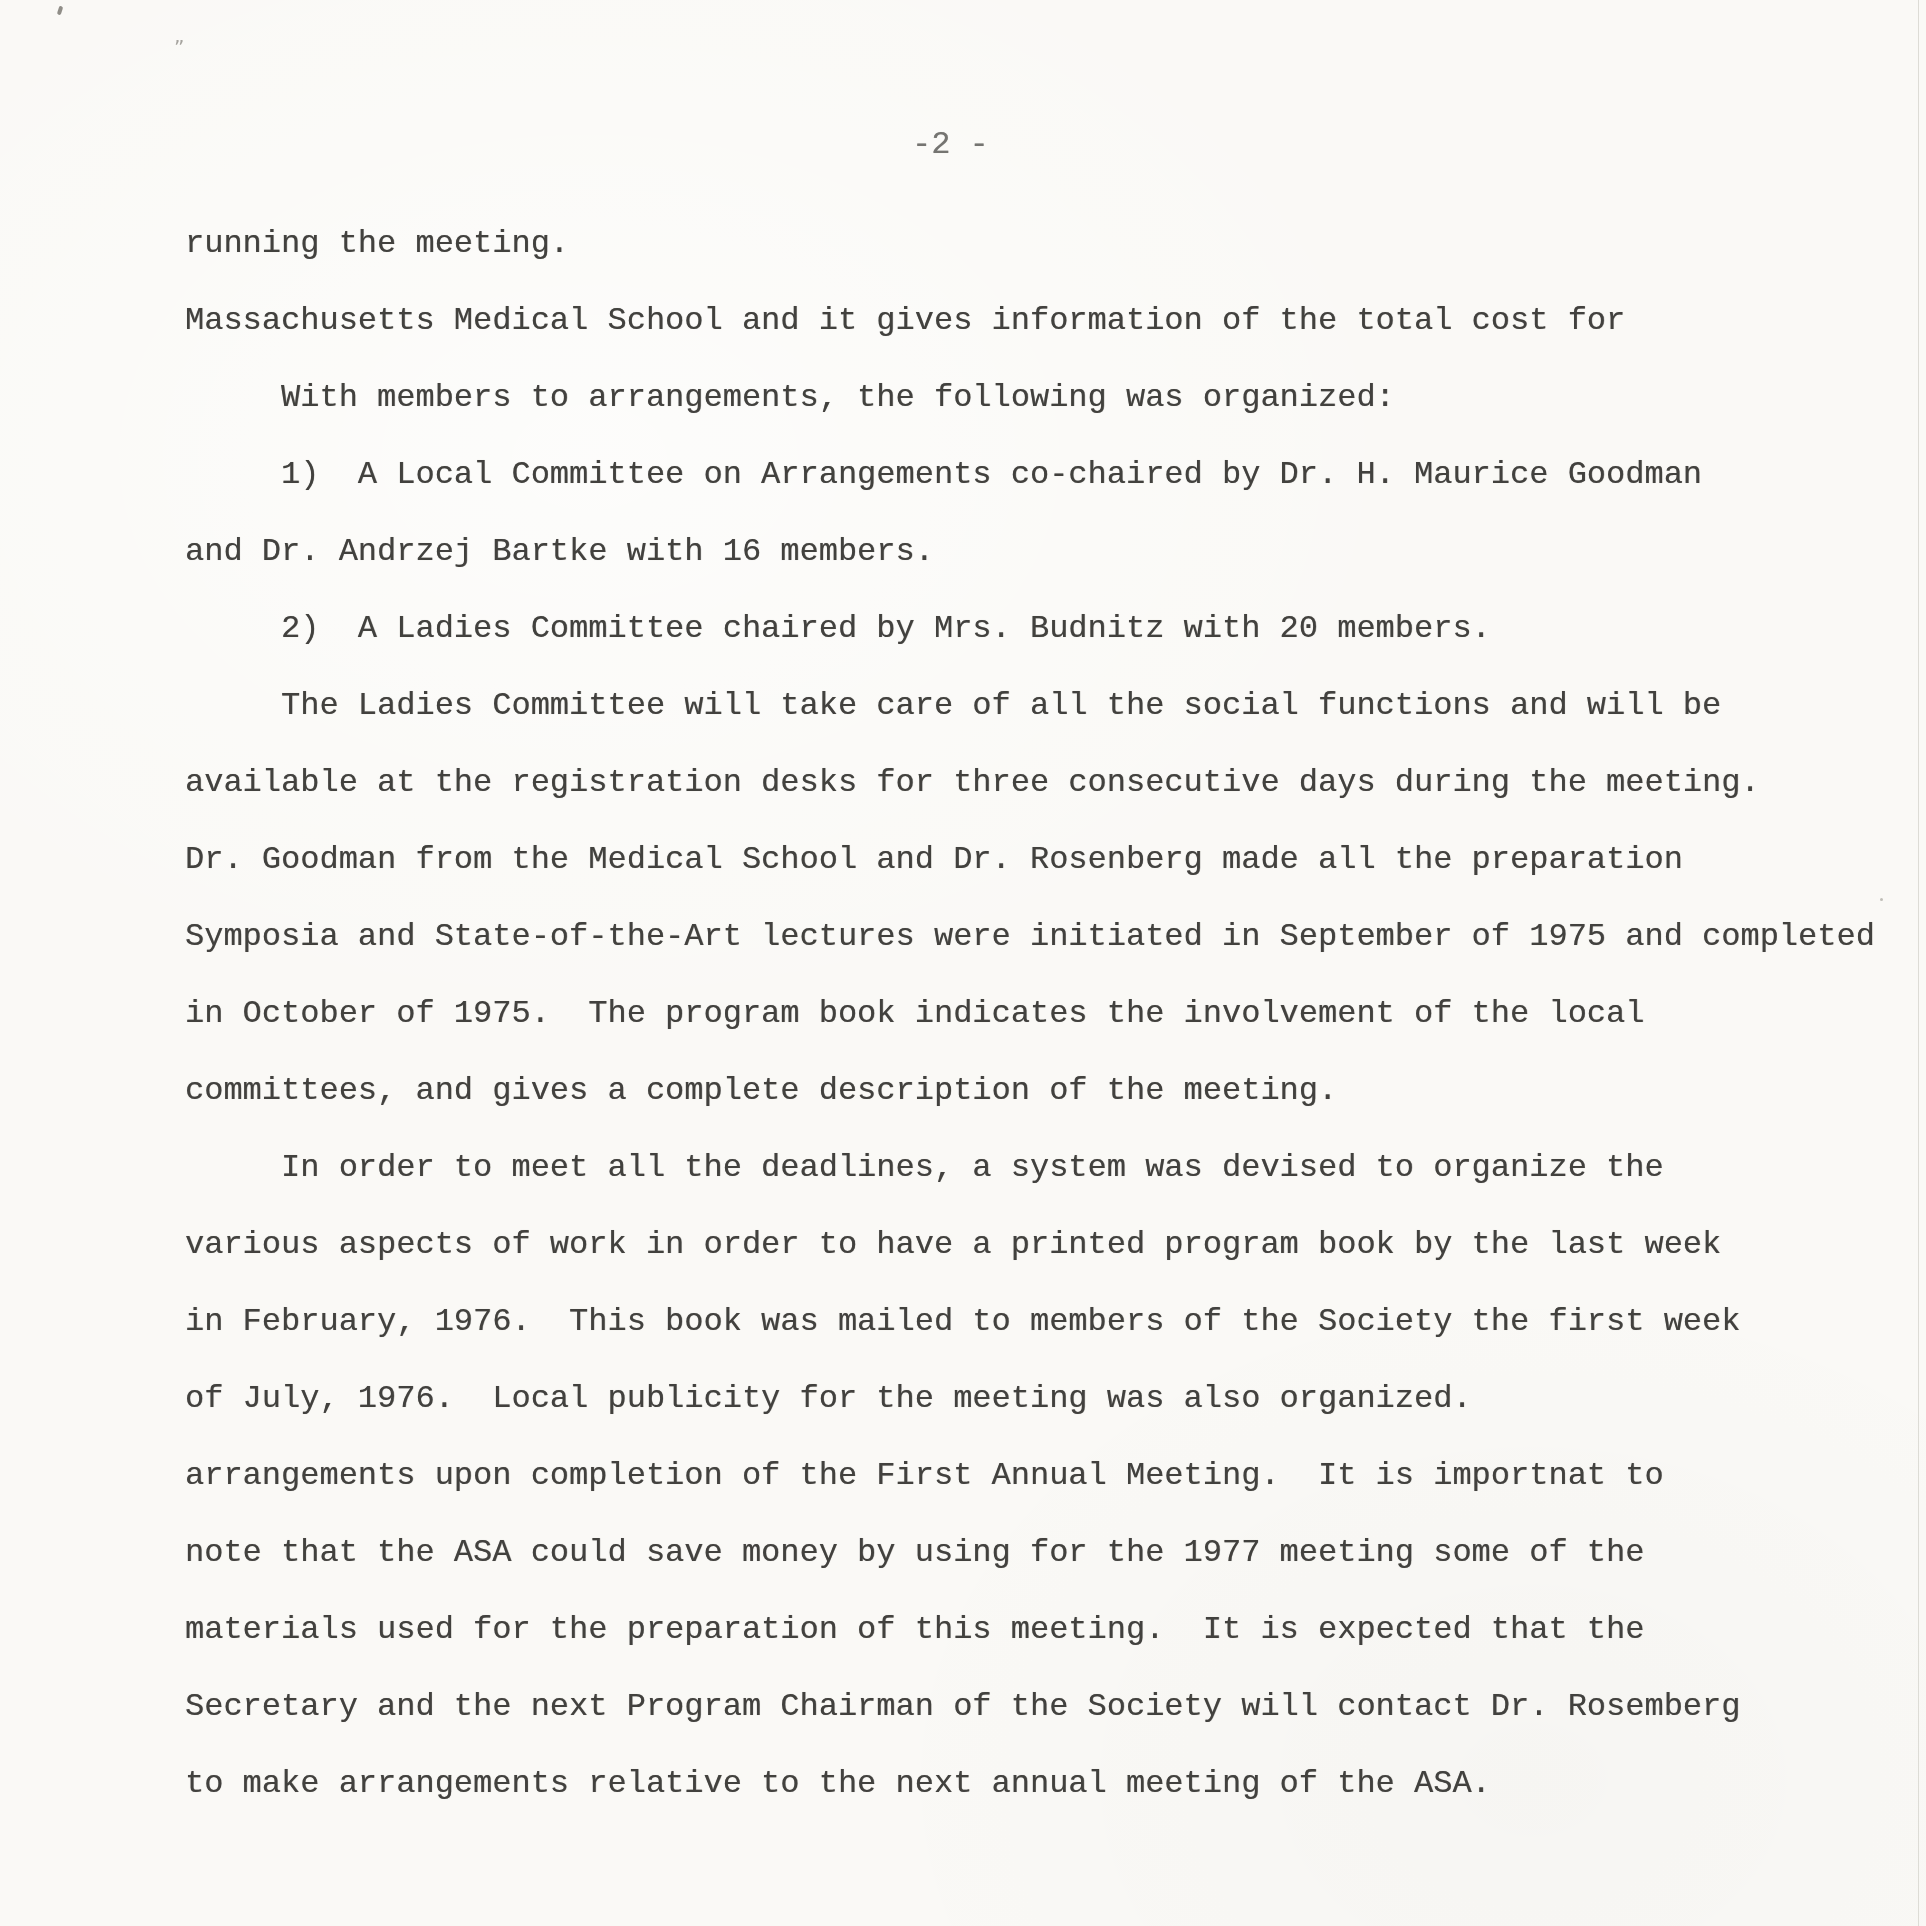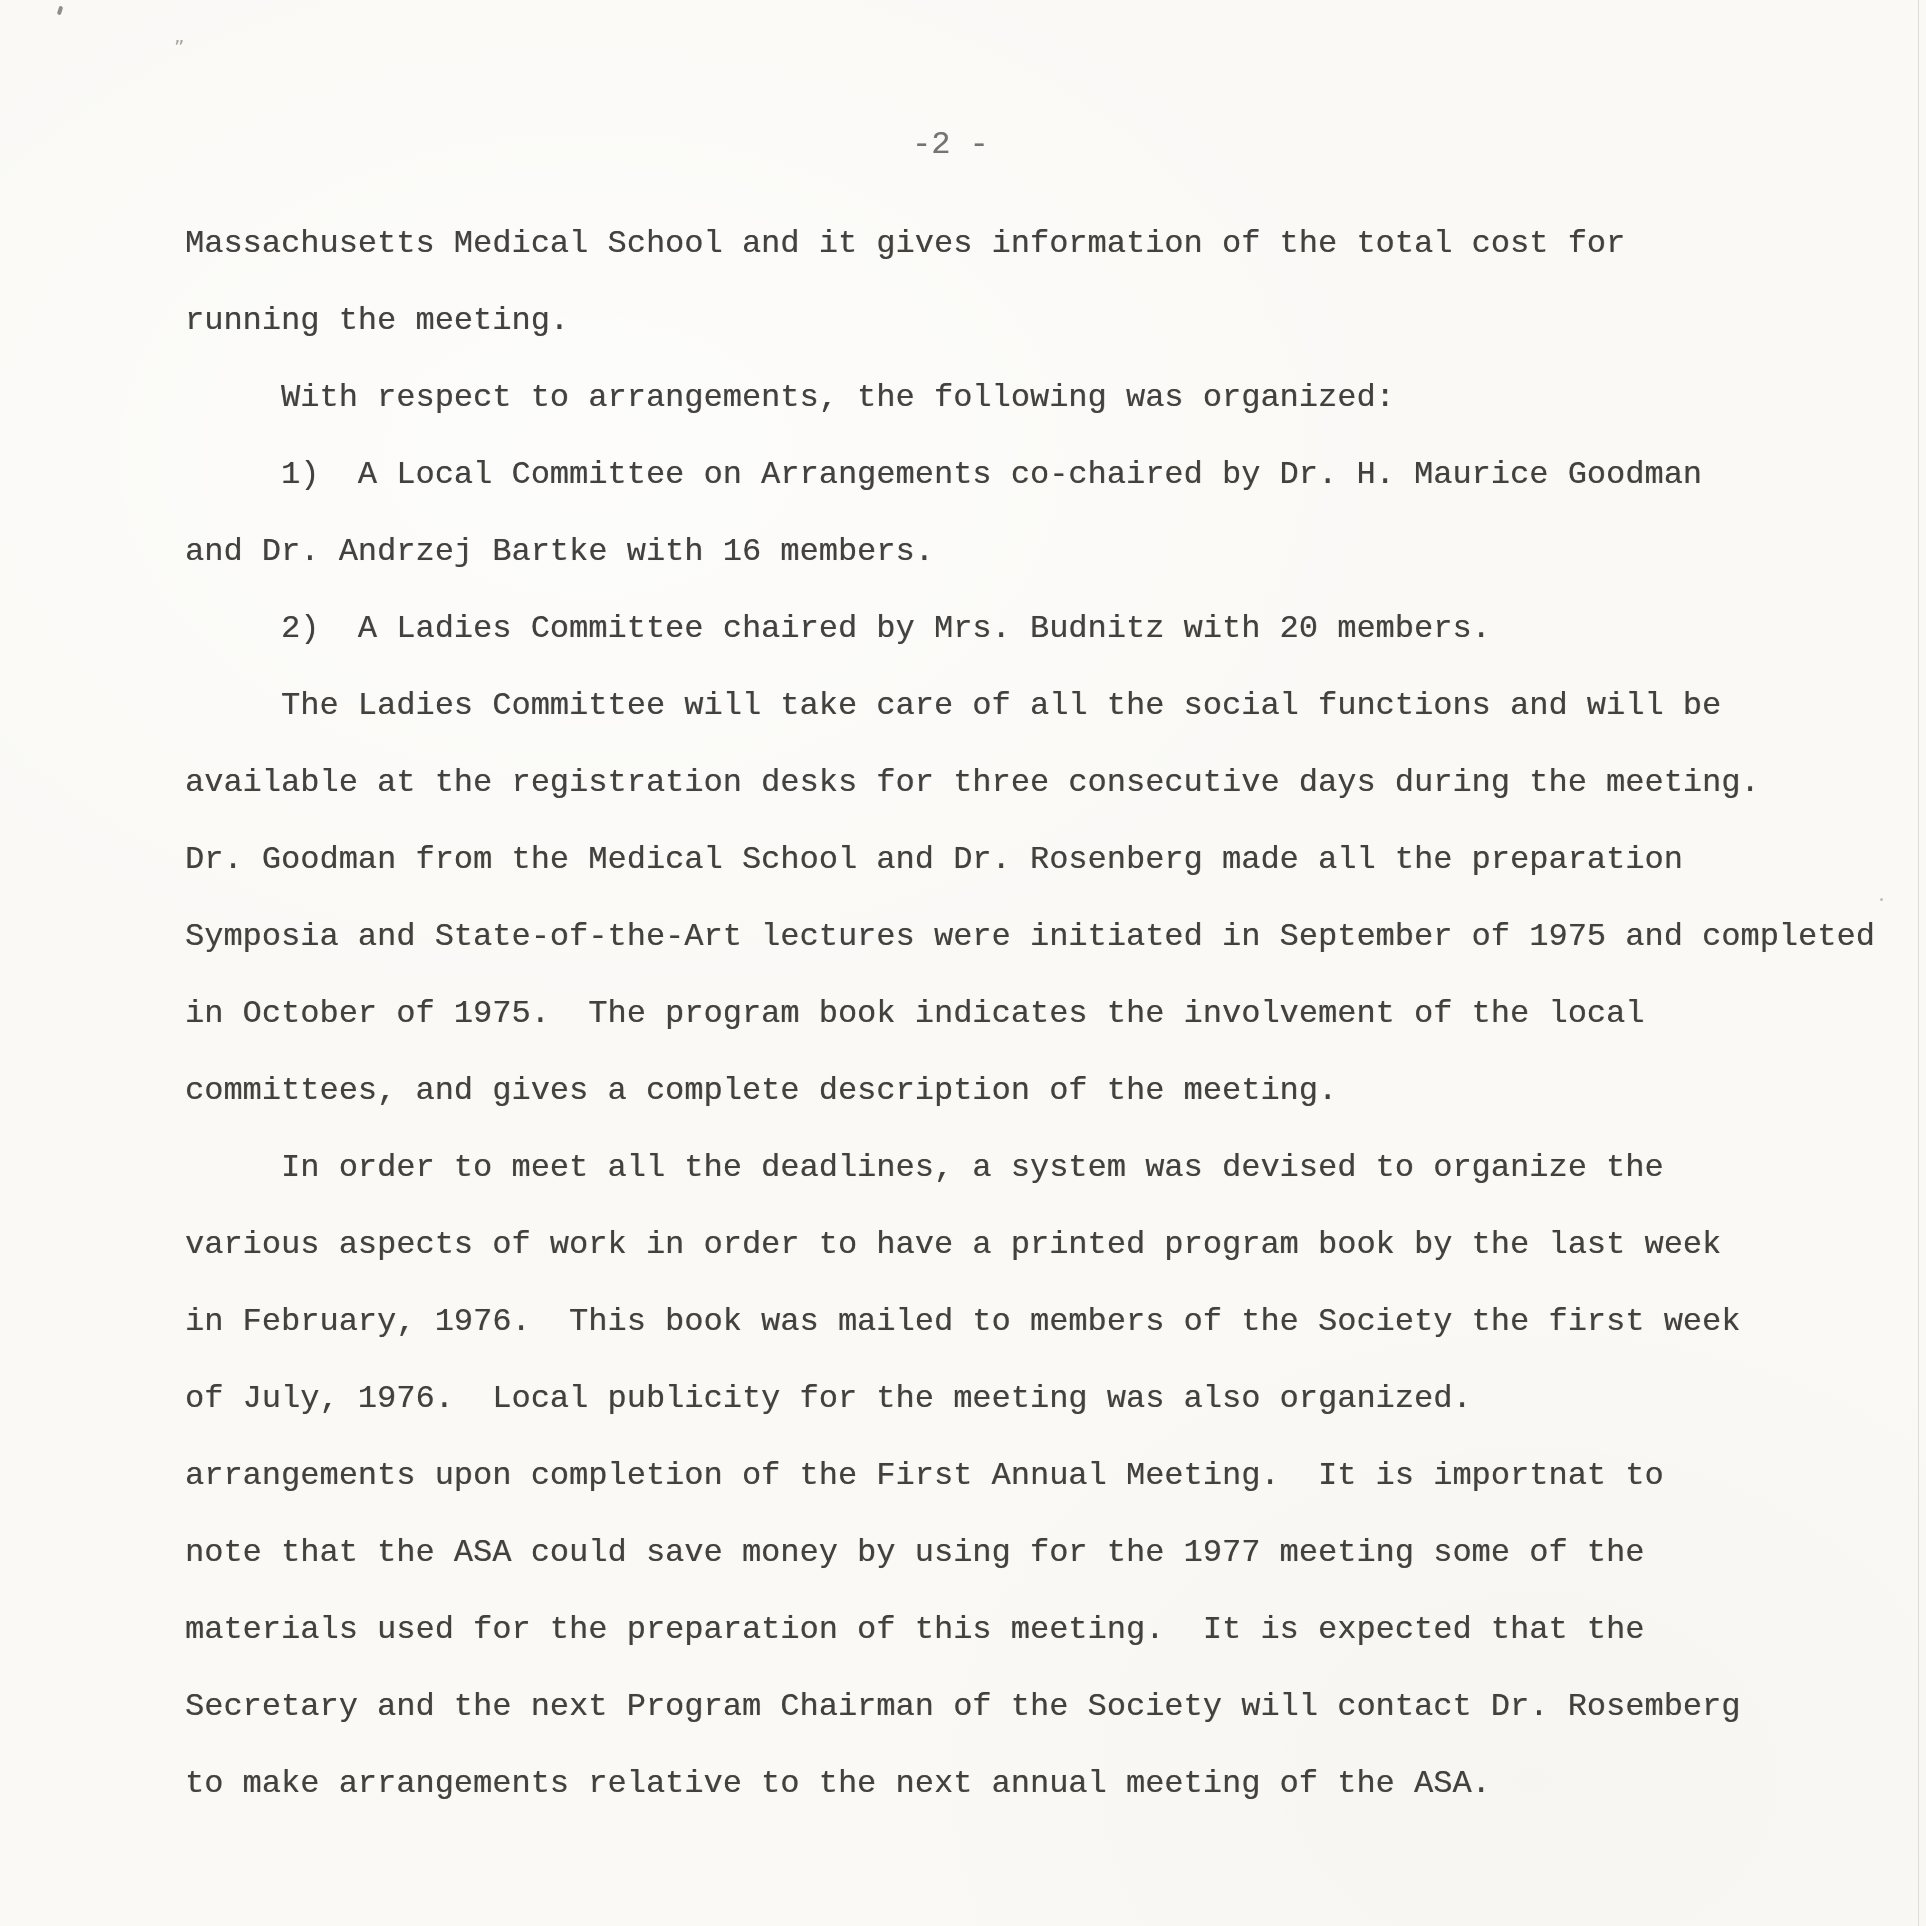--- a/index.html
+++ b/index.html
@@ -52,23 +52,23 @@
   }
 </style>
 </head>
 <body>
 
 <div class="sheet">
 
   <div class="page-number typed">-2 -</div>
 
   <div class="body-text">
+    <div class="line typed">running the meeting.</div>
     <div class="line typed">Massachusetts Medical School and it gives information of the total cost for</div>
-    <div class="line typed">running the meeting.</div>
-    <div class="line typed">     With respect to arrangements, the following was organized:</div>
+    <div class="line typed">     With members to arrangements, the following was organized:</div>
     <div class="line typed">     1)  A Local Committee on Arrangements co-chaired by Dr. H. Maurice Goodman</div>
     <div class="line typed">and Dr. Andrzej Bartke with 16 members.</div>
     <div class="line typed">     2)  A Ladies Committee chaired by Mrs. Budnitz with 20 members.</div>
     <div class="line typed">     The Ladies Committee will take care of all the social functions and will be</div>
     <div class="line typed">available at the registration desks for three consecutive days during the meeting.</div>
     <div class="line typed">Dr. Goodman from the Medical School and Dr. Rosenberg made all the preparation</div>
     <div class="line typed">Symposia and State-of-the-Art lectures were initiated in September of 1975 and completed</div>
     <div class="line typed">in October of 1975.  The program book indicates the involvement of the local</div>
     <div class="line typed">committees, and gives a complete description of the meeting.</div>
     <div class="line typed">     In order to meet all the deadlines, a system was devised to organize the</div>

